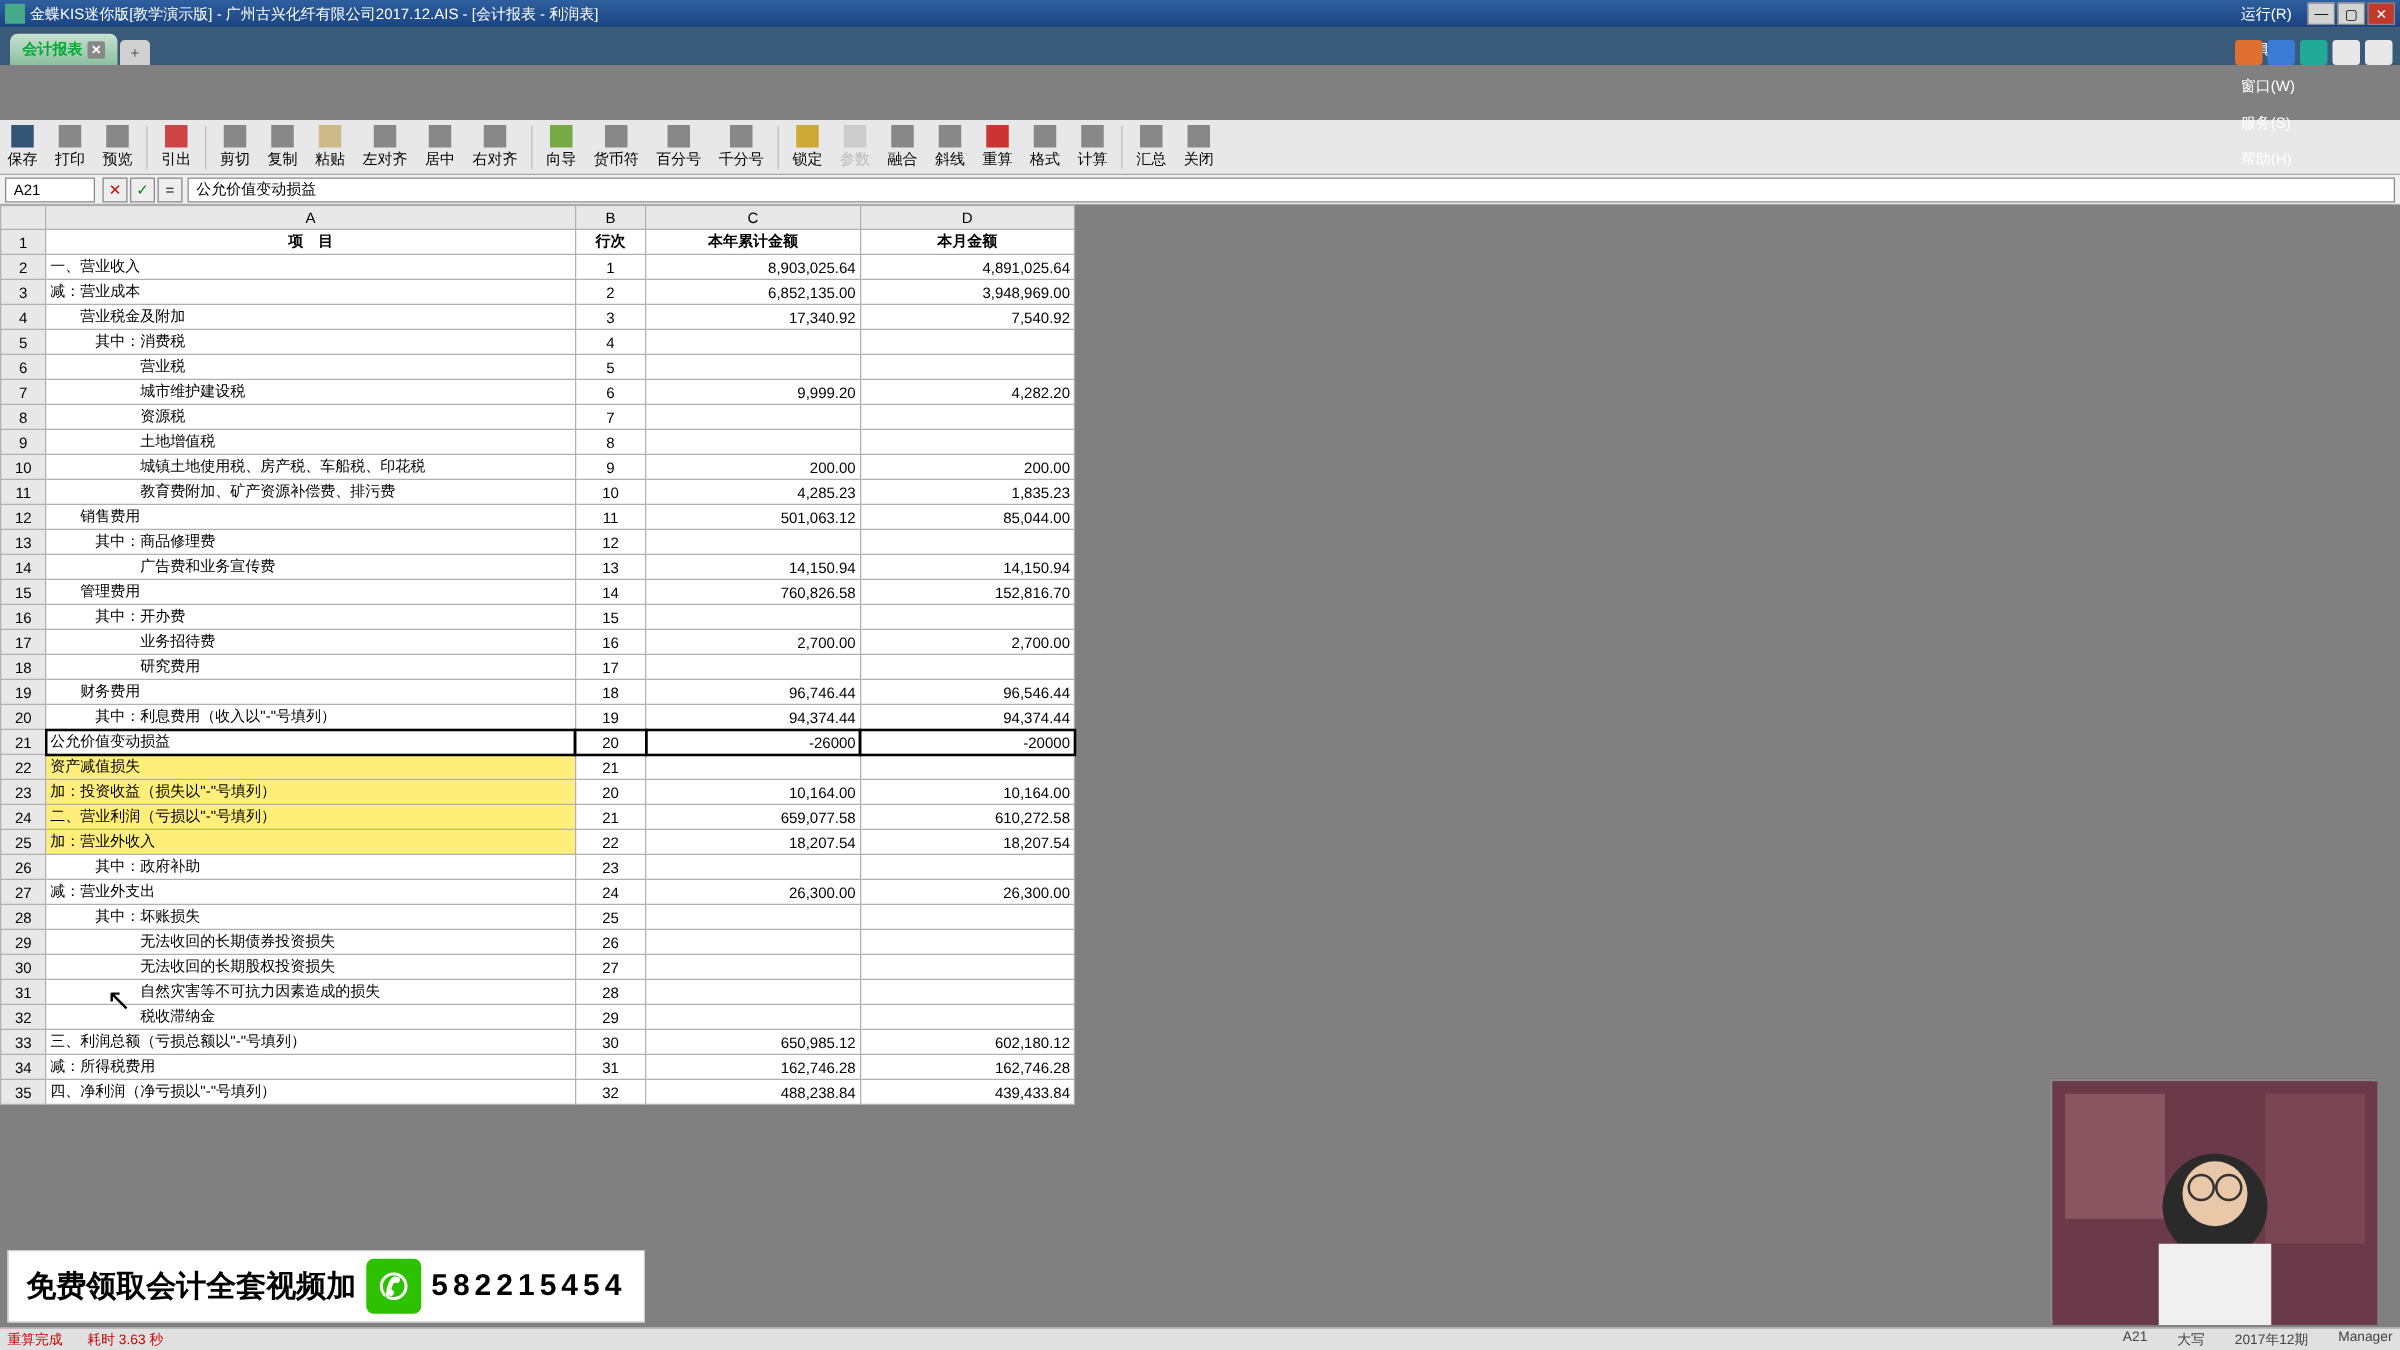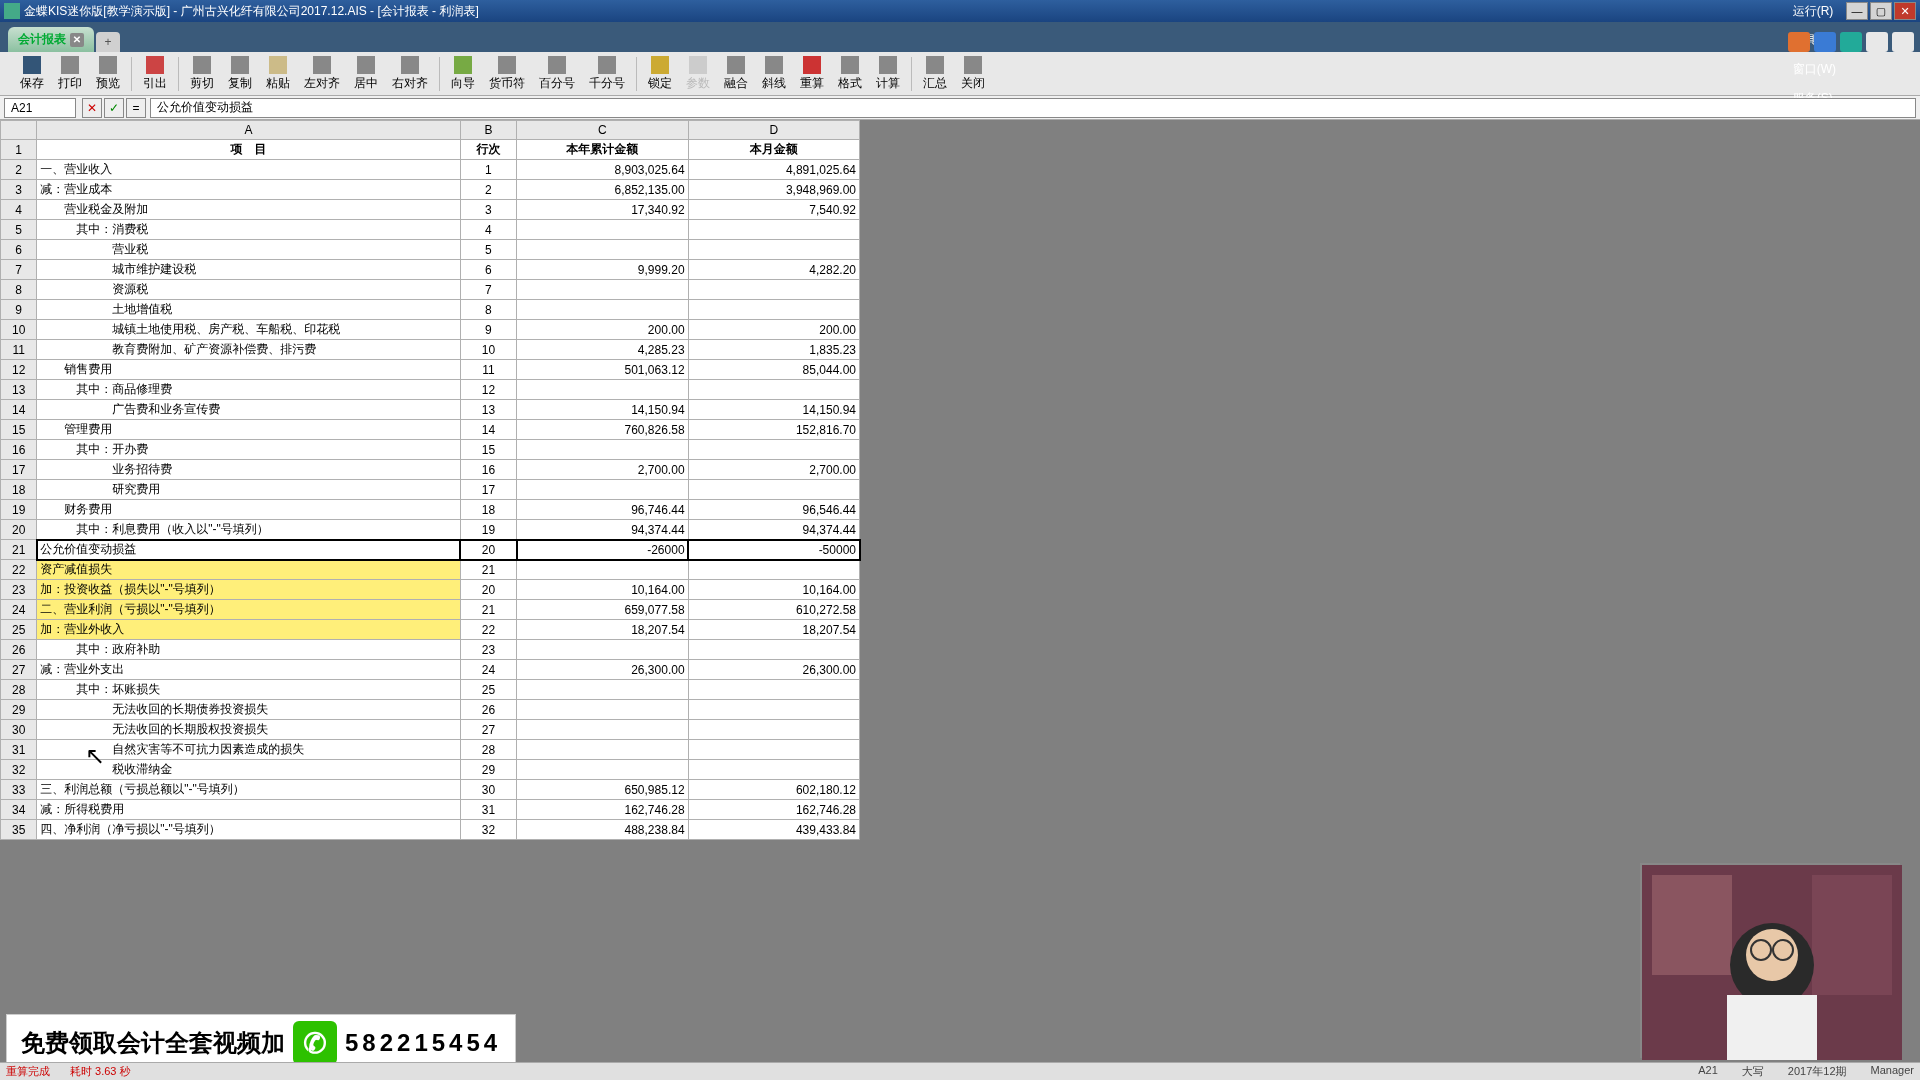--- a/index.html
+++ b/index.html
@@ -14,21 +14,21 @@
 .win-btn { width: 22px; height: 18px; background: #d4d4d4; border: 1px solid #888; display: flex; align-items: center; justify-content: center; font-size: 11px; color: #000; }
 .win-btn.close { background: #c0392b; color: #fff; }
 
 .tab-bar { background: #3a5a7a; height: 30px; display: flex; align-items: flex-end; padding-left: 8px; }
 .tab { background: linear-gradient(to bottom, #c8e0d0, #8bc0a0); border-radius: 6px 6px 0 0; padding: 4px 10px; font-weight: bold; color: #0a3; display: flex; align-items: center; gap: 4px; margin-right: 2px; position: relative; }
 .tab .close { color: #fff; background: #888; width: 14px; height: 14px; display: inline-flex; align-items: center; justify-content: center; border-radius: 2px; font-size: 10px; }
 .tab-new { width: 24px; height: 20px; background: #d0d0d0; border-radius: 4px 4px 0 0; display: flex; align-items: center; justify-content: center; color: #555; }
 .top-right-icons { margin-left: auto; display: flex; gap: 4px; align-items: center; padding: 0 6px; }
 .top-right-icons span { width: 22px; height: 20px; background: #3a7bd5; display: inline-block; border-radius: 3px; }
 
-.toolbar { background: #e8e8e8; border-bottom: 1px solid #aaa; height: 44px; display: flex; align-items: center; padding: 0 14px; gap: 2px; }
+.toolbar { background: #e8e8e8; border-bottom: 1px solid #aaa; height: 44px; display: flex; align-items: center; padding: 0 0; gap: 2px; margin-top: 44px; }
 .toolbar .tb-btn { display: flex; flex-direction: column; align-items: center; justify-content: center; padding: 2px 6px; cursor: pointer; min-width: 28px; }
 .toolbar .tb-btn .ic { width: 18px; height: 18px; margin-bottom: 1px; }
 .toolbar .sep { width: 1px; height: 34px; background: #bbb; margin: 0 3px; }
 
 .formula-bar { background: #f0f0f0; border-bottom: 1px solid #aaa; height: 24px; display: flex; align-items: center; }
 .cell-name { width: 72px; background: #fff; border: 1px solid #888; padding: 2px 6px; margin: 0 4px; font-size: 12px; }
 .fb-btn { width: 20px; height: 20px; display: inline-flex; align-items: center; justify-content: center; border: 1px solid #888; background: #eee; margin-left: 2px; font-size: 12px; }
 .formula-input { flex: 1; padding: 2px 6px; background: #fff; border: 1px solid #888; margin: 0 4px; font-size: 12px; }
 
 .sheet-area { position: relative; background: #808080; height: calc(100% - 22px - 30px - 44px - 24px - 18px); overflow: hidden; }
@@ -41,21 +41,21 @@
 .col-A { width: 420px; }
 .col-B { width: 56px; }
 .col-C { width: 170px; }
 .col-D { width: 170px; }
 .hdr { text-align: center; font-weight: bold; }
 .num { text-align: right; }
 .ctr { text-align: center; }
 .selected-row td:not(.rownum) { outline: 2px solid #000; outline-offset: -1px; }
 .hl { background: #ffef7a; }
 
-.bottom-ad { position: absolute; bottom: 8px; left: 6px; background: #fff; padding: 6px 14px; display: flex; align-items: center; gap: 8px; border: 1px solid #ccc; font-size: 24px; font-weight: bold; }
+.bottom-ad { position: absolute; bottom: 22px; left: 6px; background: #fff; padding: 6px 14px; display: flex; align-items: center; gap: 8px; border: 1px solid #ccc; font-size: 24px; font-weight: bold; }
 .bottom-ad .wx { width: 44px; height: 44px; background: #2dc100; border-radius: 6px; display: flex; align-items: center; justify-content: center; color: #fff; font-size: 28px; }
 
 .video-box { position: absolute; right: 20px; bottom: 22px; width: 260px; height: 195px; background: #6b3a4a; border: 2px solid #888; }
 .video-box::after { content: ""; position: absolute; inset: 0;}
 
 .status-bar { position: absolute; bottom: 0; left: 0; right: 0; height: 18px; background: #e0e0e0; border-top: 1px solid #aaa; display: flex; align-items: center; font-size: 11px; padding: 0 6px; gap: 20px; color: #444; }
 .status-bar .right { margin-left: auto; display: flex; gap: 24px; }
 
 .cursor { position: absolute; left: 85px; top: 622px; width: 20px; height: 28px; pointer-events: none; z-index: 50; }
 .cursor::before { content: "↖"; font-size: 24px; color: #000; }
@@ -365,21 +365,21 @@
   <td class="">　　　其中：利息费用（收入以"-"号填列）</td>
   <td class="ctr">19</td>
   <td class="num">94,374.44</td>
   <td class="num">94,374.44</td>
           </tr>
           <tr class="selected-row">
             <td class="rownum">21</td>
   <td class="">公允价值变动损益</td>
   <td class="ctr">20</td>
   <td class="num">-26000</td>
-  <td class="num">-50000</td>
+  <td class="num">-20000</td>
           </tr>
           <tr>
             <td class="rownum">22</td>
   <td class=" hl">资产减值损失</td>
   <td class="ctr">21</td>
   <td class="num"></td>
   <td class="num"></td>
           </tr>
           <tr>
             <td class="rownum">23</td>

